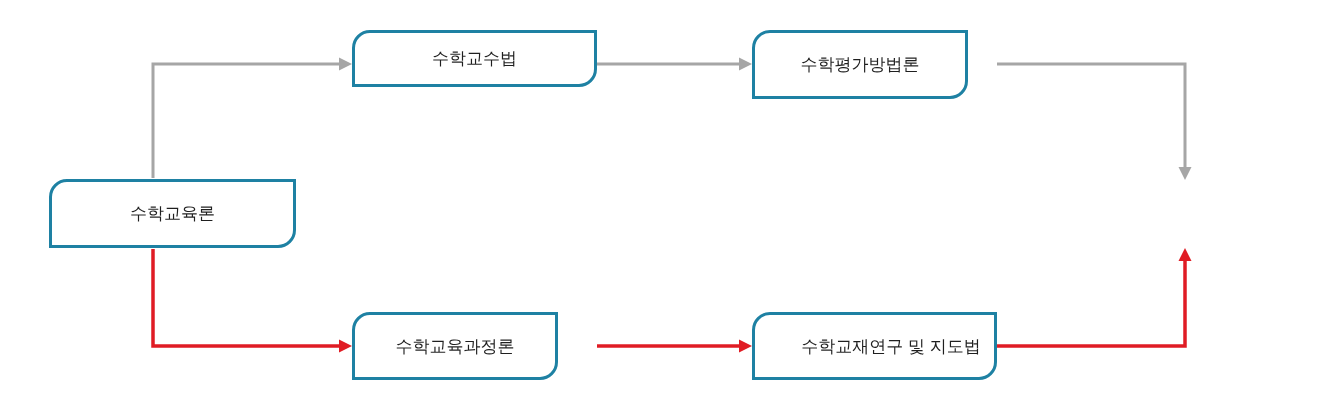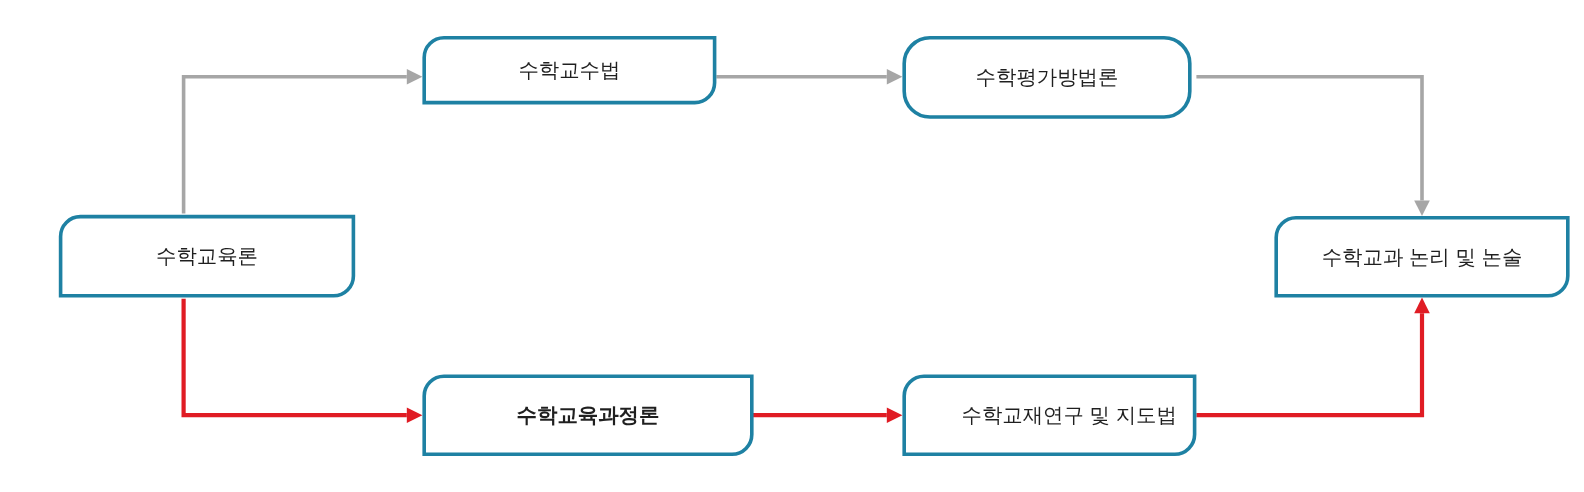--- a/index.html
+++ b/index.html
@@ -28,22 +28,22 @@
     box-sizing:border-box;
     background:var(--node-fill);
     border:3px solid var(--node-border);
     border-radius:18px 0 18px 0;
     display:flex;align-items:center;justify-content:center;
     font-size:17px;color:var(--text);
     white-space:nowrap;
   }
   .n1{left:32px;top:179px;width:247px;height:69px;margin-left:17px;}
   .n2{left:352px;top:30px;width:245px;height:57px;}
-  .n3{left:752px;top:30px;width:241px;height:69px;border-radius:23px;}
-  .n4{left:352px;top:312px;width:276px;height:68px;font-weight:bold;}
+  .n3{left:752px;top:30px;width:216px;height:69px;}
+  .n4{left:352px;top:312px;width:206px;height:68px;}
   .n5{left:752px;top:312px;width:245px;height:68px;padding-left:33px;}
   .n6{left:1062px;top:180px;width:246px;height:68px;}
 </style>
 </head>
 <body>
 
 <div class="canvas">
 
   <svg class="connectors" viewBox="0 0 1320 410" xmlns="http://www.w3.org/2000/svg">
 
@@ -86,17 +86,14 @@
   </div>
   <div class="node n3">
     <span>수학평가방법론</span>
   </div>
   <div class="node n4">
     <span>수학교육과정론</span>
   </div>
   <div class="node n5">
     <span>수학교재연구 및 지도법</span>
   </div>
-  <div class="node n6">
-    <span>수학교과 논리 및 논술</span>
-  </div>
 
 </div>
 
 </body></html>

